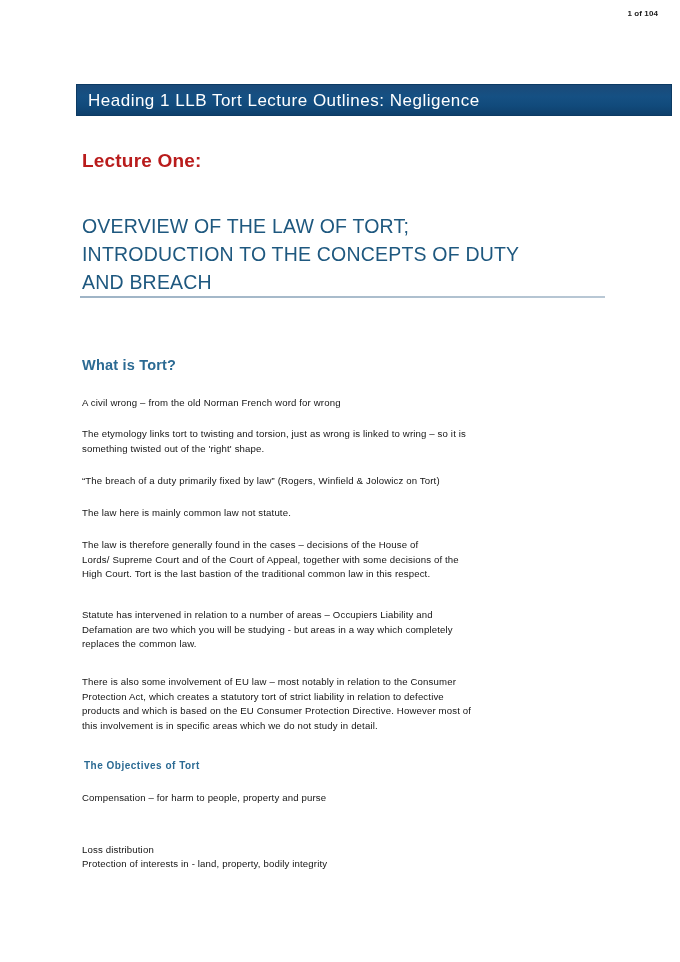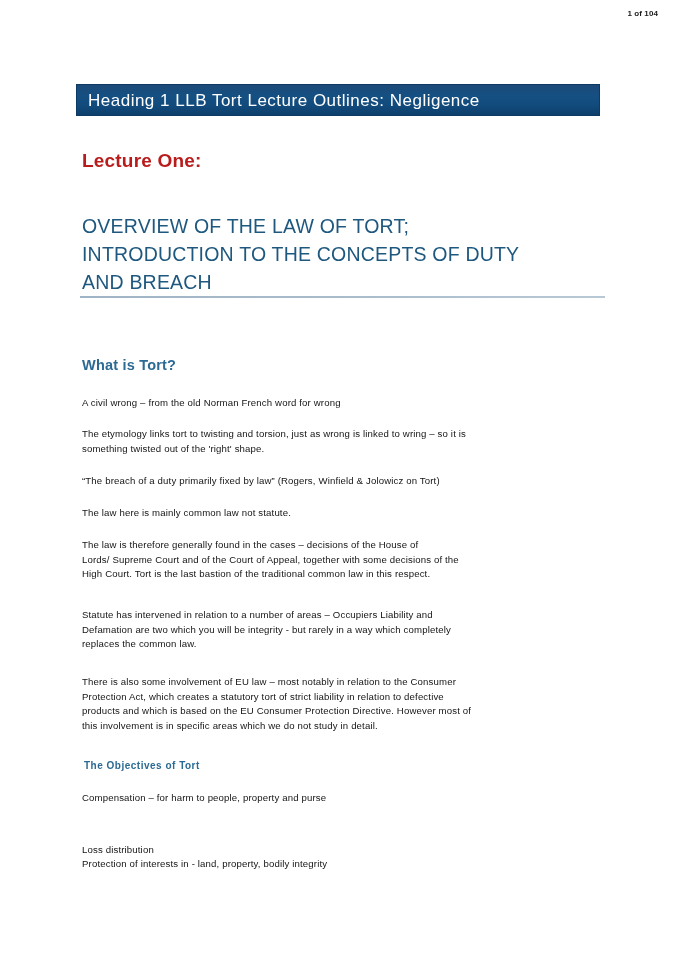--- a/index.html
+++ b/index.html
@@ -35,21 +35,21 @@
     color: #1a1a1a;
     letter-spacing: 0.1px;
     white-space: nowrap;
   }
 
   
   .banner {
     position: absolute;
     left: 76px;
     top: 84px;
-    width: 524px;
+    width: 596px;
     height: 32px;
     box-sizing: border-box;
     background: linear-gradient(to bottom, #1b4a78 0%, #155083 38%, #114a7b 70%, #0e3f6b 100%);
     border: 1px solid #0c3a63;
     display: flex;
     align-items: center;
   }
   .banner-title {
     color: #ffffff;
     font-size: 17px;
@@ -200,21 +200,21 @@
     <p class="para">
       <span class="ln">The law is therefore generally found in the cases – decisions of the House of</span>
       <span class="ln">Lords/ Supreme Court and of the Court of Appeal, together with some decisions of the</span>
       <span class="ln">High Court. Tort is the last bastion of the traditional common law in this respect.</span>
     </p>
   </div>
 
   <div class="body-block p6">
     <p class="para">
       <span class="ln">Statute has intervened in relation to a number of areas – Occupiers Liability and</span>
-      <span class="ln">Defamation are two which you will be integrity - but rarely in a way which completely</span>
+      <span class="ln">Defamation are two which you will be studying - but areas in a way which completely</span>
       <span class="ln">replaces the common law.</span>
     </p>
   </div>
 
   <div class="body-block p7">
     <p class="para">
       <span class="ln">There is also some involvement of EU law – most notably in relation to the Consumer</span>
       <span class="ln">Protection Act, which creates a statutory tort of strict liability in relation to defective</span>
       <span class="ln">products and which is based on the EU Consumer Protection Directive. However most of</span>
       <span class="ln">this involvement is in specific areas which we do not study in detail.</span>

